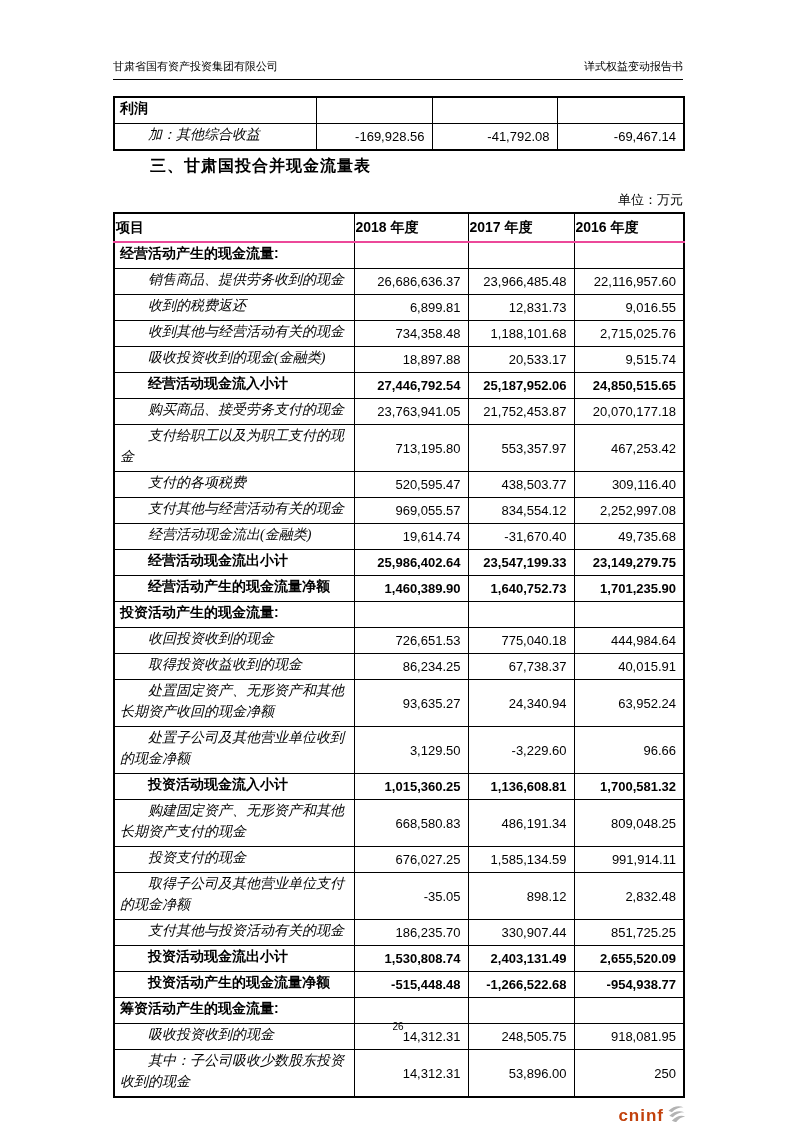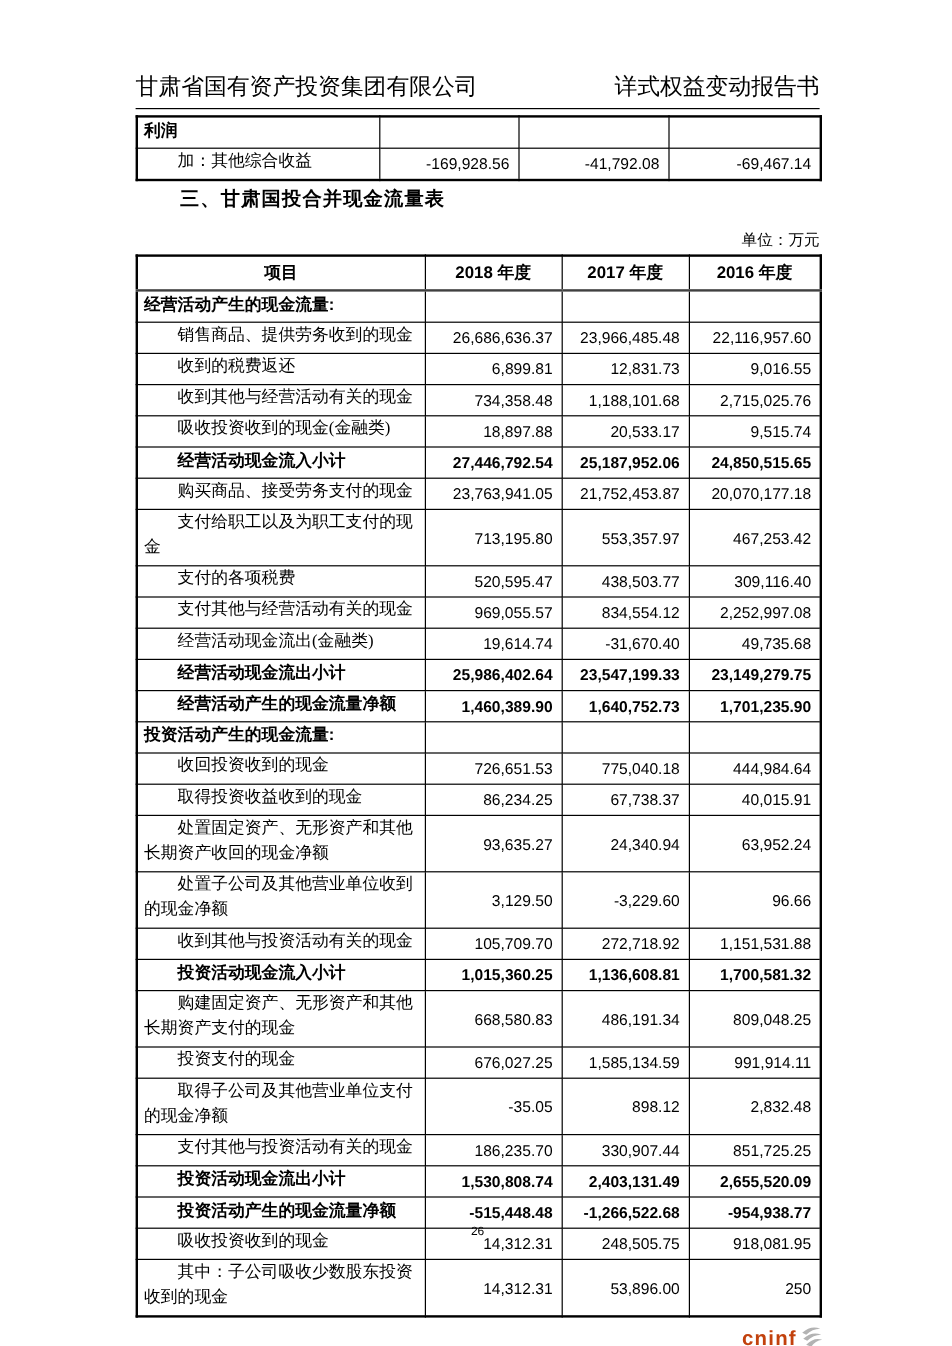--- a/index.html
+++ b/index.html
@@ -11,21 +11,21 @@
     position: relative;
     overflow: hidden;
   }
   .content {
     position: absolute; left: 113px; top: 0; width: 570px; height: 1122px;
   }
   
   .page-header {
     position: absolute; top: 59px; left: 0; width: 100%;
     display: flex; justify-content: space-between; align-items: flex-end;
-    font-size: 19px; padding-bottom: 5px;
+    font-size: 11px; padding-bottom: 5px;
     border-bottom: 1px solid #000;
     box-sizing: border-box;
   }
   
   table {
     border-collapse: collapse; table-layout: fixed; width: 570px;
     border: 2px solid #000;
   }
   td {
     border: 1px solid #000;
@@ -38,43 +38,43 @@
     text-align: left;
     white-space: pre-line;
     word-break: break-all;
   }
   td.num {
     padding: 0 7px 0 2px;
     text-align: right;
     font-family: "Liberation Sans", sans-serif;
     font-size: 13px;
   }
-  tr.item td.label { text-indent: 2em; }
+  tr.item td.label { text-indent: 2em; font-style: italic; }
   tr.section td.label,
   tr.subtotal td.label {
     font-family: "Liberation Sans", sans-serif;
     font-weight: bold;
   }
   tr.subtotal td.label { text-indent: 2em; }
   tr.subtotal td.num { font-weight: bold; }
   .top-table { position: absolute; top: 96px; left: 0; }
   .section-title {
     position: absolute; top: 156px; left: 37px;
     font-family: "Liberation Sans", sans-serif;
     font-weight: bold; font-size: 16px; letter-spacing: 1px;
   }
   .unit-line {
     position: absolute; top: 191px; left: 0; width: 100%;
     text-align: right; font-size: 13px;
   }
   .main-table { position: absolute; top: 212px; left: 0; }
   .main-table thead td {
-    border-bottom: 2px solid #404040;
-    font-family: "Liberation Sans", sans-serif;
-    font-weight: bold; text-align: center;
+    border-bottom: 2px solid #ec4899;
+    font-family: "Liberation Sans", sans-serif;
+    font-weight: bold; text-align: left;
     height: 25px; line-height: 25px; font-size: 14px;
   }
   
   .page-number {
     position: absolute; top: 1021px; left: 0; width: 100%;
     text-align: center;
     font-family: "Liberation Sans", sans-serif; font-size: 10px;
   }
   .logo-block {
     position: absolute; top: 1104px; right: -3px;
@@ -245,26 +245,20 @@
           <td class="num">24,340.94</td>
           <td class="num">63,952.24</td>
         </tr>
         <tr class="item">
           <td class="label">处置子公司及其他营业单位收到
 的现金净额</td>
           <td class="num">3,129.50</td>
           <td class="num">-3,229.60</td>
           <td class="num">96.66</td>
         </tr>
-        <tr class="item">
-          <td class="label">收到其他与投资活动有关的现金</td>
-          <td class="num">105,709.70</td>
-          <td class="num">272,718.92</td>
-          <td class="num">1,151,531.88</td>
-        </tr>
         <tr class="subtotal">
           <td class="label">投资活动现金流入小计</td>
           <td class="num">1,015,360.25</td>
           <td class="num">1,136,608.81</td>
           <td class="num">1,700,581.32</td>
         </tr>
         <tr class="item">
           <td class="label">购建固定资产、无形资产和其他
 长期资产支付的现金</td>
           <td class="num">668,580.83</td>
@@ -294,20 +288,26 @@
           <td class="label">投资活动现金流出小计</td>
           <td class="num">1,530,808.74</td>
           <td class="num">2,403,131.49</td>
           <td class="num">2,655,520.09</td>
         </tr>
         <tr class="subtotal">
           <td class="label">投资活动产生的现金流量净额</td>
           <td class="num">-515,448.48</td>
           <td class="num">-1,266,522.68</td>
           <td class="num">-954,938.77</td>
+        </tr>
+        <tr class="section">
+          <td class="label">筹资活动产生的现金流量:</td>
+          <td class="num"></td>
+          <td class="num"></td>
+          <td class="num"></td>
         </tr>
         <tr class="item">
           <td class="label">吸收投资收到的现金</td>
           <td class="num">14,312.31</td>
           <td class="num">248,505.75</td>
           <td class="num">918,081.95</td>
         </tr>
         <tr class="item">
           <td class="label">其中：子公司吸收少数股东投资
 收到的现金</td>

